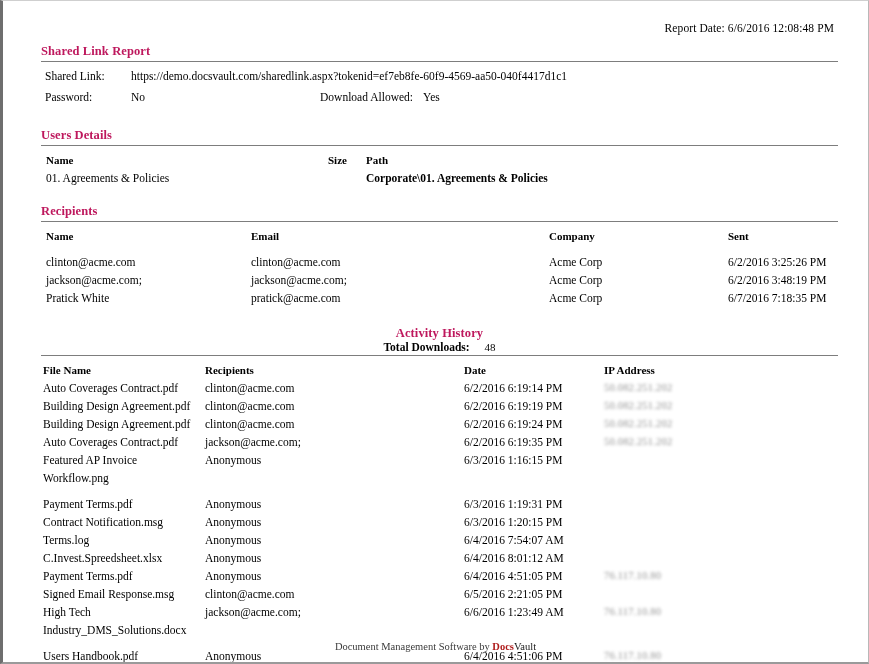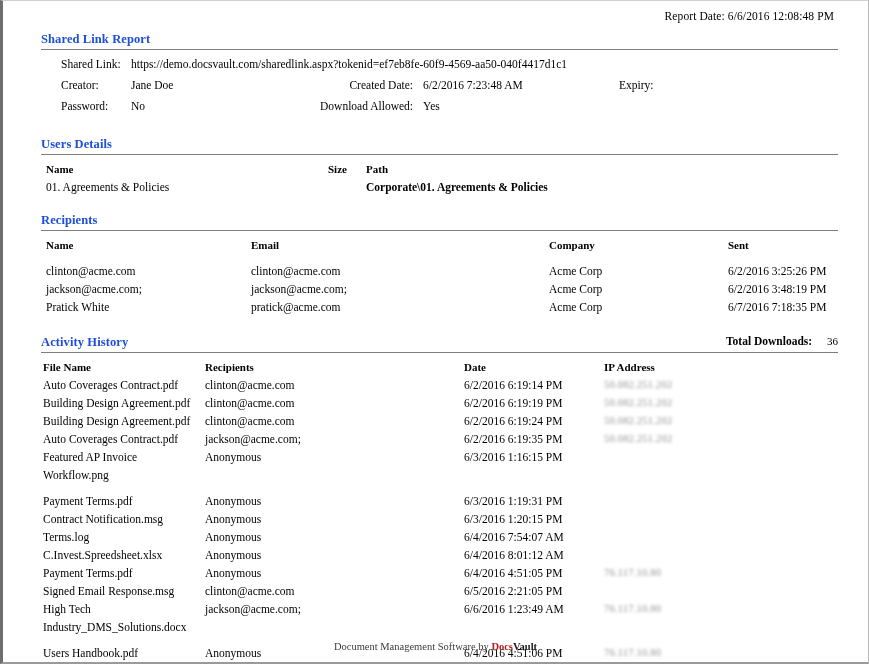--- a/index.html
+++ b/index.html
@@ -18,50 +18,51 @@
     box-sizing: border-box;
     border-left: 3px solid #6e6e6e;
     border-top: 1px solid #cfcfcf;
     border-right: 1px solid #b8b8b8;
     border-bottom: 2px solid #9a9a9a;
     overflow: hidden;
   }
   .sheet {
     position: absolute;
     left: 0; top: 0; right: 0; bottom: 0;
-    padding: 0 30px 0 38px;
+    padding: 12px 30px 0 38px;
     box-sizing: border-box;
   }
 
   
   .report-date {
     text-align: right;
     font-size: 11.5px;
     color: #000;
     padding-top: 9px;
     padding-right: 4px;
     letter-spacing: 0.1px;
   }
 
   
   .section-title {
     font-size: 12.5px;
     font-weight: bold;
-    color: #1d4ed8;
+    color: #be185d;
     letter-spacing: 0.1px;
   }
   .rule {
     border-bottom: 1.4px solid #7d7d7d;
     margin-top: 2px;
   }
 
   .sec-header-row {
     display: flex;
     justify-content: space-between;
-    align-items: flex-start;
+    align-items: center;
+    flex-direction: column;
   }
   .totals {
     font-size: 11.5px;
     font-weight: bold;
     white-space: nowrap;
   }
   .totals .tval {
     font-weight: normal;
     font-size: 11px;
     padding-left: 12px;
@@ -73,21 +74,21 @@
     font-size: 11.5px;
     color: #000;
   }
   .info-row {
     position: relative;
     height: 21px;
   }
   .lbl { position: absolute; white-space: nowrap; }
   .val { position: absolute; white-space: nowrap; }
 
-  .c1-lbl { left: 20px; }
+  .c1-lbl { left: 4px; }
   .c1-val { left: 78px; margin-left: 12px; }
   .c2-lbl { left: 0; width: 372px; text-align: right; }
   .c2-val { left: 382px; }
   .c3-lbl { left: 578px; }
   .c3-val { left: 646px; }
 
   
   .tbl {
     position: relative;
     font-size: 11.5px;
@@ -141,21 +142,21 @@
   .footer {
     position: absolute;
     left: 0;
     right: 0;
     bottom: 10px;
     text-align: center;
     font-size: 10.5px;
     color: #3b3b3b;
   }
   .brand-a { color: #b01d1d; font-weight: bold; }
-  .brand-b { color: #1a1a1a; font-weight: bold; }
+  .brand-b { color: #1a1a1a; font-weight: normal; }
 </style>
 </head>
 <body>
 
 <div class="page">
   <div class="sheet">
 
     <div class="report-date">
       <span>Report Date:</span>
       <span>6/6/2016 12:08:48 PM</span>
@@ -165,28 +166,20 @@
 
     <div class="section-title">Shared Link Report</div>
     <div class="rule"></div>
 
     <div class="spacer-8"></div>
 
     <div class="info">
       <div class="info-row">
         <span class="lbl c1-lbl">Shared Link:</span>
         <span class="val c1-val">https://demo.docsvault.com/sharedlink.aspx?tokenid=ef7eb8fe-60f9-4569-aa50-040f4417d1c1</span>
-      </div>
-      <div class="info-row">
-        <span class="lbl c1-lbl">Creator:</span>
-        <span class="val c1-val">Jane Doe</span>
-        <span class="lbl c2-lbl">Created Date:</span>
-        <span class="val c2-val">6/2/2016 7:23:48 AM</span>
-        <span class="lbl c3-lbl">Expiry:</span>
-        <span class="val c3-val"></span>
       </div>
       <div class="info-row">
         <span class="lbl c1-lbl">Password:</span>
         <span class="val c1-val">No</span>
         <span class="lbl c2-lbl">Download Allowed:</span>
         <span class="val c2-val">Yes</span>
       </div>
     </div>
 
     <div class="spacer-16"></div>
@@ -243,21 +236,21 @@
         <span class="cell rc-sent">6/7/2016 7:18:35 PM</span>
       </div>
     </div>
 
     <div class="spacer-16"></div>
 
     <div class="sec-header-row">
       <span class="section-title">Activity History</span>
       <span class="totals">
         <span>Total Downloads:</span>
-        <span class="tval">36</span>
+        <span class="tval">48</span>
       </span>
     </div>
     <div class="rule"></div>
 
     <div class="spacer-8"></div>
 
     <div class="tbl">
       <div class="trow thead">
         <span class="cell ac-file">File Name</span>
         <span class="cell ac-recip">Recipients</span>

